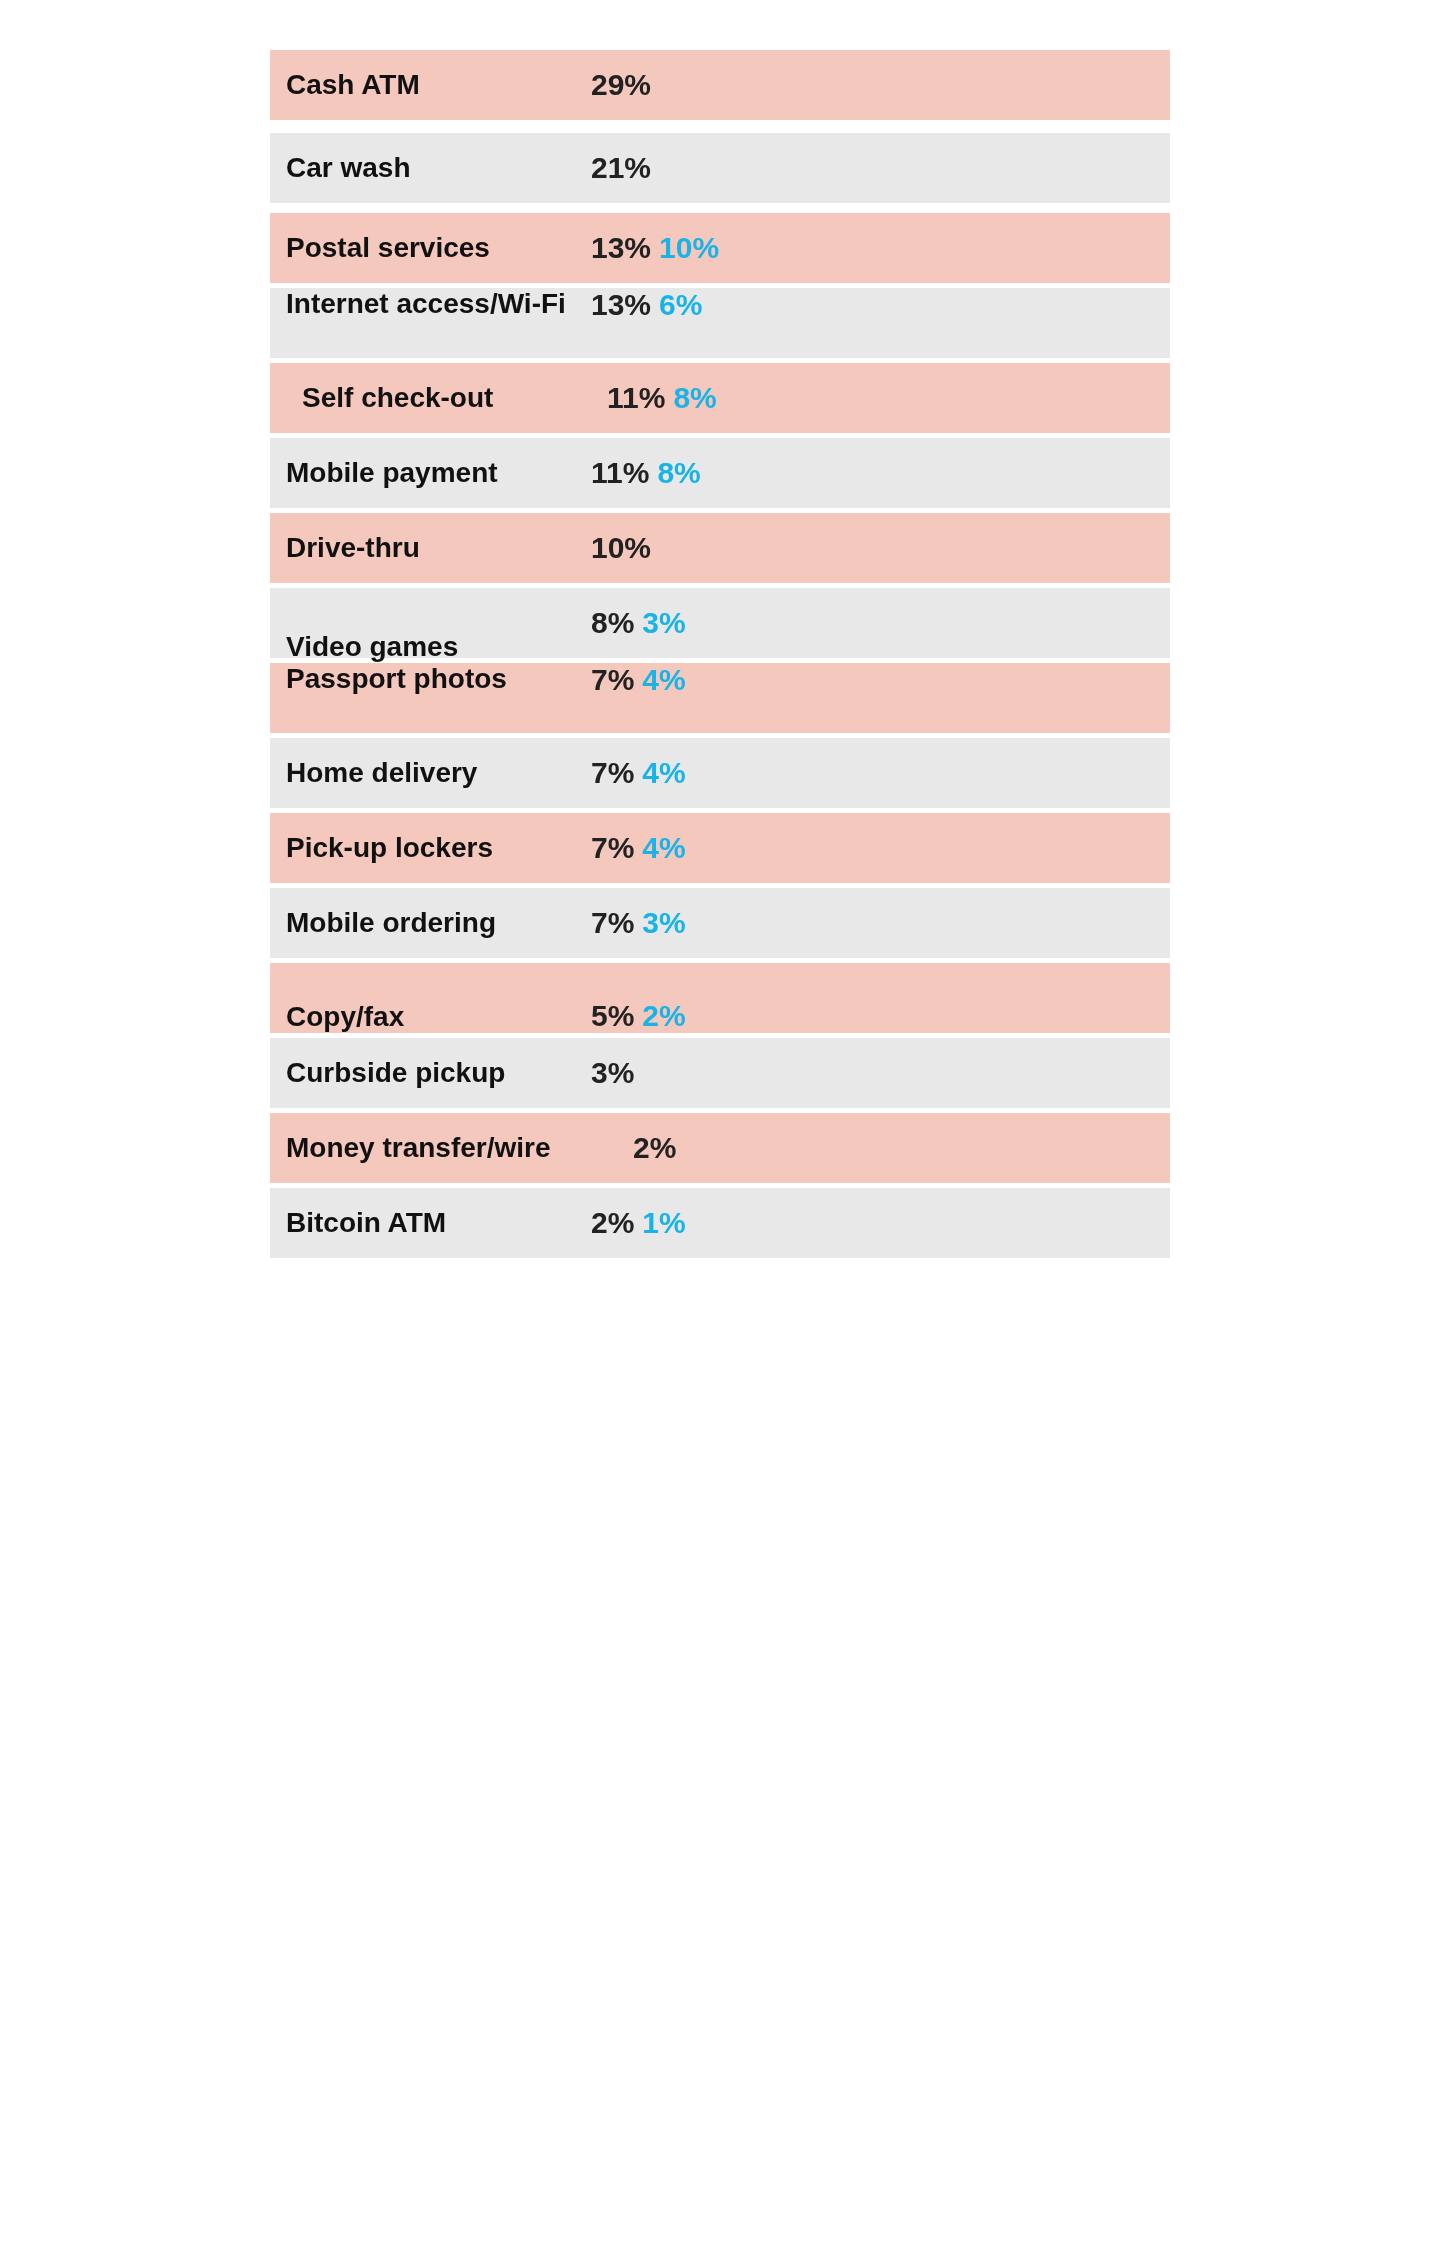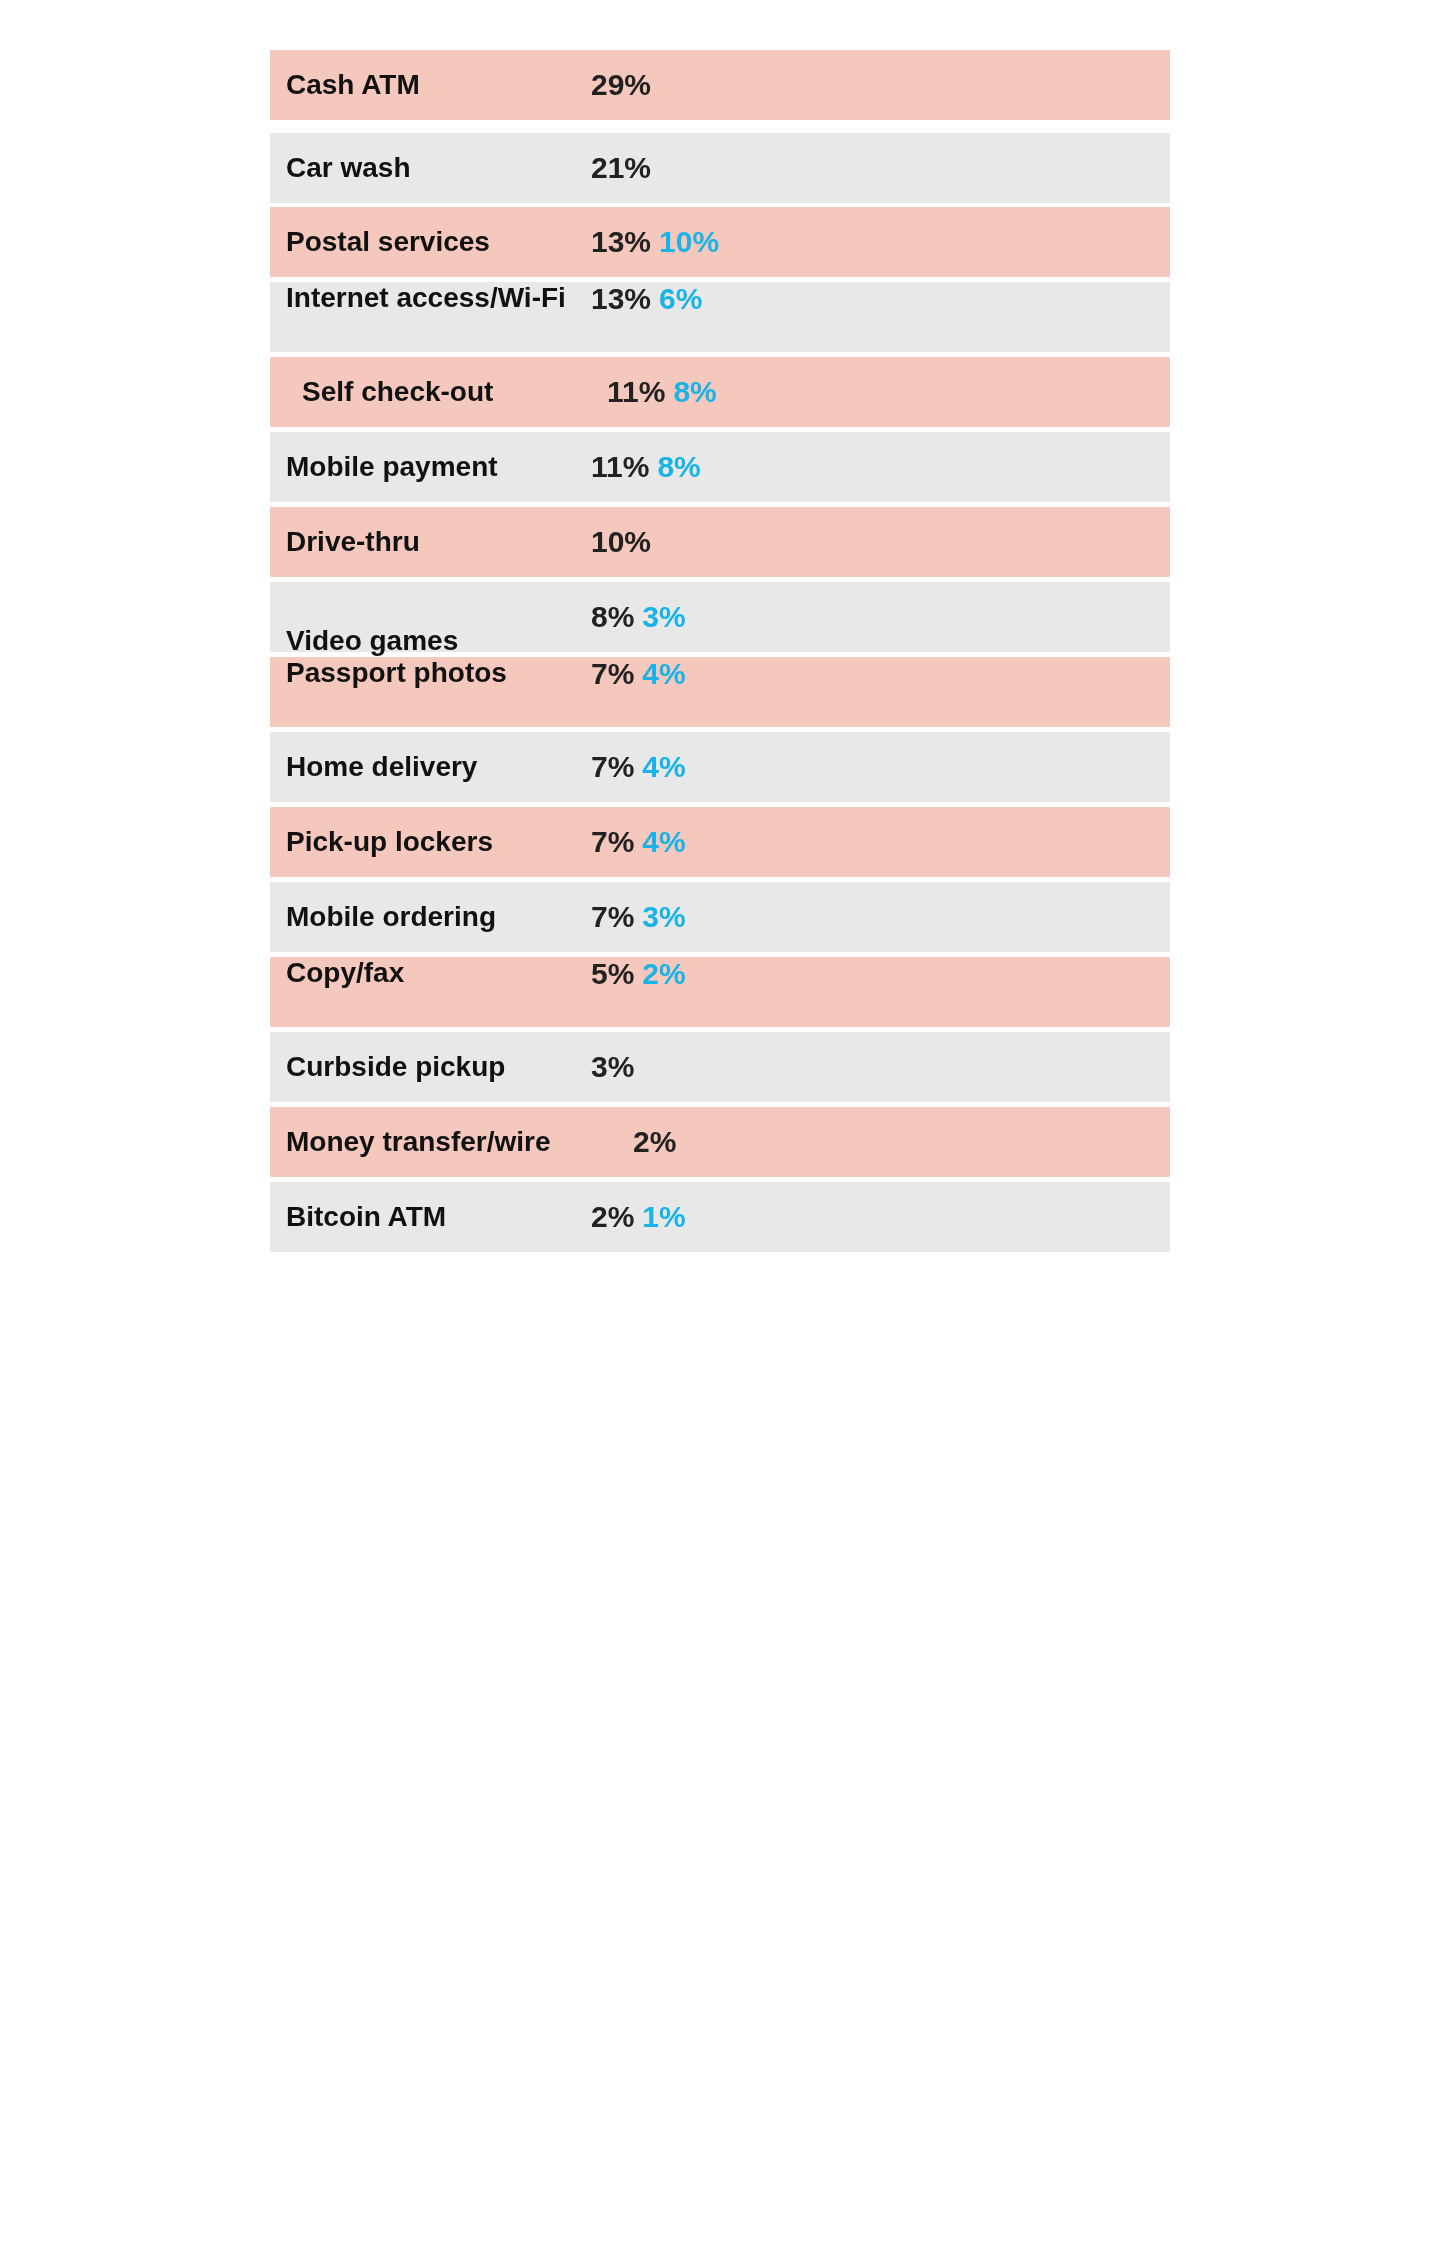--- a/index.html
+++ b/index.html
@@ -47,21 +47,21 @@
 <body>
 
 <div class="chart-container">
 
   <div id="rows-container">
       <div style="position: relative; background: rgb(245, 200, 190); margin-bottom: 13px; height: 70px; display: flex; align-items: center; padding: 0px 16px;">
       <span style="font-size:28px;font-weight:900;color:#111;min-width:305px;flex-shrink:0;">Cash ATM</span>
       <span style="font-size:30px;font-weight:900;color:#222;">29%</span>
 
     </div>
-      <div style="position: relative; background: rgb(232, 232, 232); margin-bottom: 4px; height: 70px; display: flex; align-items: center; padding: 0px 16px;">
+      <div style="position: relative; background: rgb(232, 232, 232); margin-bottom: 10px; height: 70px; display: flex; align-items: center; padding: 0px 16px;">
       <span style="font-size:28px;font-weight:900;color:#111;min-width:305px;flex-shrink:0;">Car wash</span>
       <span style="font-size:30px;font-weight:900;color:#222;">21%</span>
 
     </div>
       <div style="position: relative; background: rgb(245, 200, 190); margin-bottom: 5px; height: 70px; display: flex; align-items: center; padding: 0px 16px;">
       <span style="font-size:28px;font-weight:900;color:#111;min-width:305px;flex-shrink:0;">Postal services</span>
       <span style="font-size:30px;font-weight:900;color:#222;">13%</span>
       <span style="font-size:30px;font-weight:900;color:#1ab3e8;margin-left:8px;">10%</span>
     </div>
       <div style="position: relative; background: rgb(232, 232, 232); margin-bottom: 5px; height: 70px; display: flex; align-items: flex-start; padding: 0px 16px;">
@@ -102,21 +102,21 @@
       <div style="position: relative; background: rgb(245, 200, 190); margin-bottom: 5px; height: 70px; display: flex; align-items: center; padding: 0px 16px;">
       <span style="font-size:28px;font-weight:900;color:#111;min-width:305px;flex-shrink:0;">Pick-up lockers</span>
       <span style="font-size:30px;font-weight:900;color:#222;">7%</span>
       <span style="font-size:30px;font-weight:900;color:#1ab3e8;margin-left:8px;">4%</span>
     </div>
       <div style="position: relative; background: rgb(232, 232, 232); margin-bottom: 5px; height: 70px; display: flex; align-items: center; padding: 0px 16px;">
       <span style="font-size:28px;font-weight:900;color:#111;min-width:305px;flex-shrink:0;">Mobile ordering</span>
       <span style="font-size:30px;font-weight:900;color:#222;">7%</span>
       <span style="font-size:30px;font-weight:900;color:#1ab3e8;margin-left:8px;">3%</span>
     </div>
-      <div style="position: relative; background: rgb(245, 200, 190); margin-bottom: 5px; height: 70px; display: flex; align-items: flex-start; padding: 0px 16px;">
+      <div style="position: relative; background: rgb(245, 200, 190); margin-bottom: 5px; height: 70px; display: flex; align-items: flex-end; padding: 0px 16px;">
       <span style="font-size:28px;font-weight:900;color:#111;min-width:305px;flex-shrink:0;">Copy/fax</span>
       <span style="font-size:30px;font-weight:900;color:#222;">5%</span>
       <span style="font-size:30px;font-weight:900;color:#1ab3e8;margin-left:8px;">2%</span>
     </div>
       <div style="position: relative; background: rgb(232, 232, 232); margin-bottom: 5px; height: 70px; display: flex; align-items: center; padding: 0px 16px;">
       <span style="font-size:28px;font-weight:900;color:#111;min-width:305px;flex-shrink:0;">Curbside pickup</span>
       <span style="font-size:30px;font-weight:900;color:#222;">3%</span>
 
     </div>
       <div style="position: relative; background: rgb(245, 200, 190); margin-bottom: 5px; height: 70px; display: flex; align-items: center; padding: 0px 16px; gap: 42px;">

